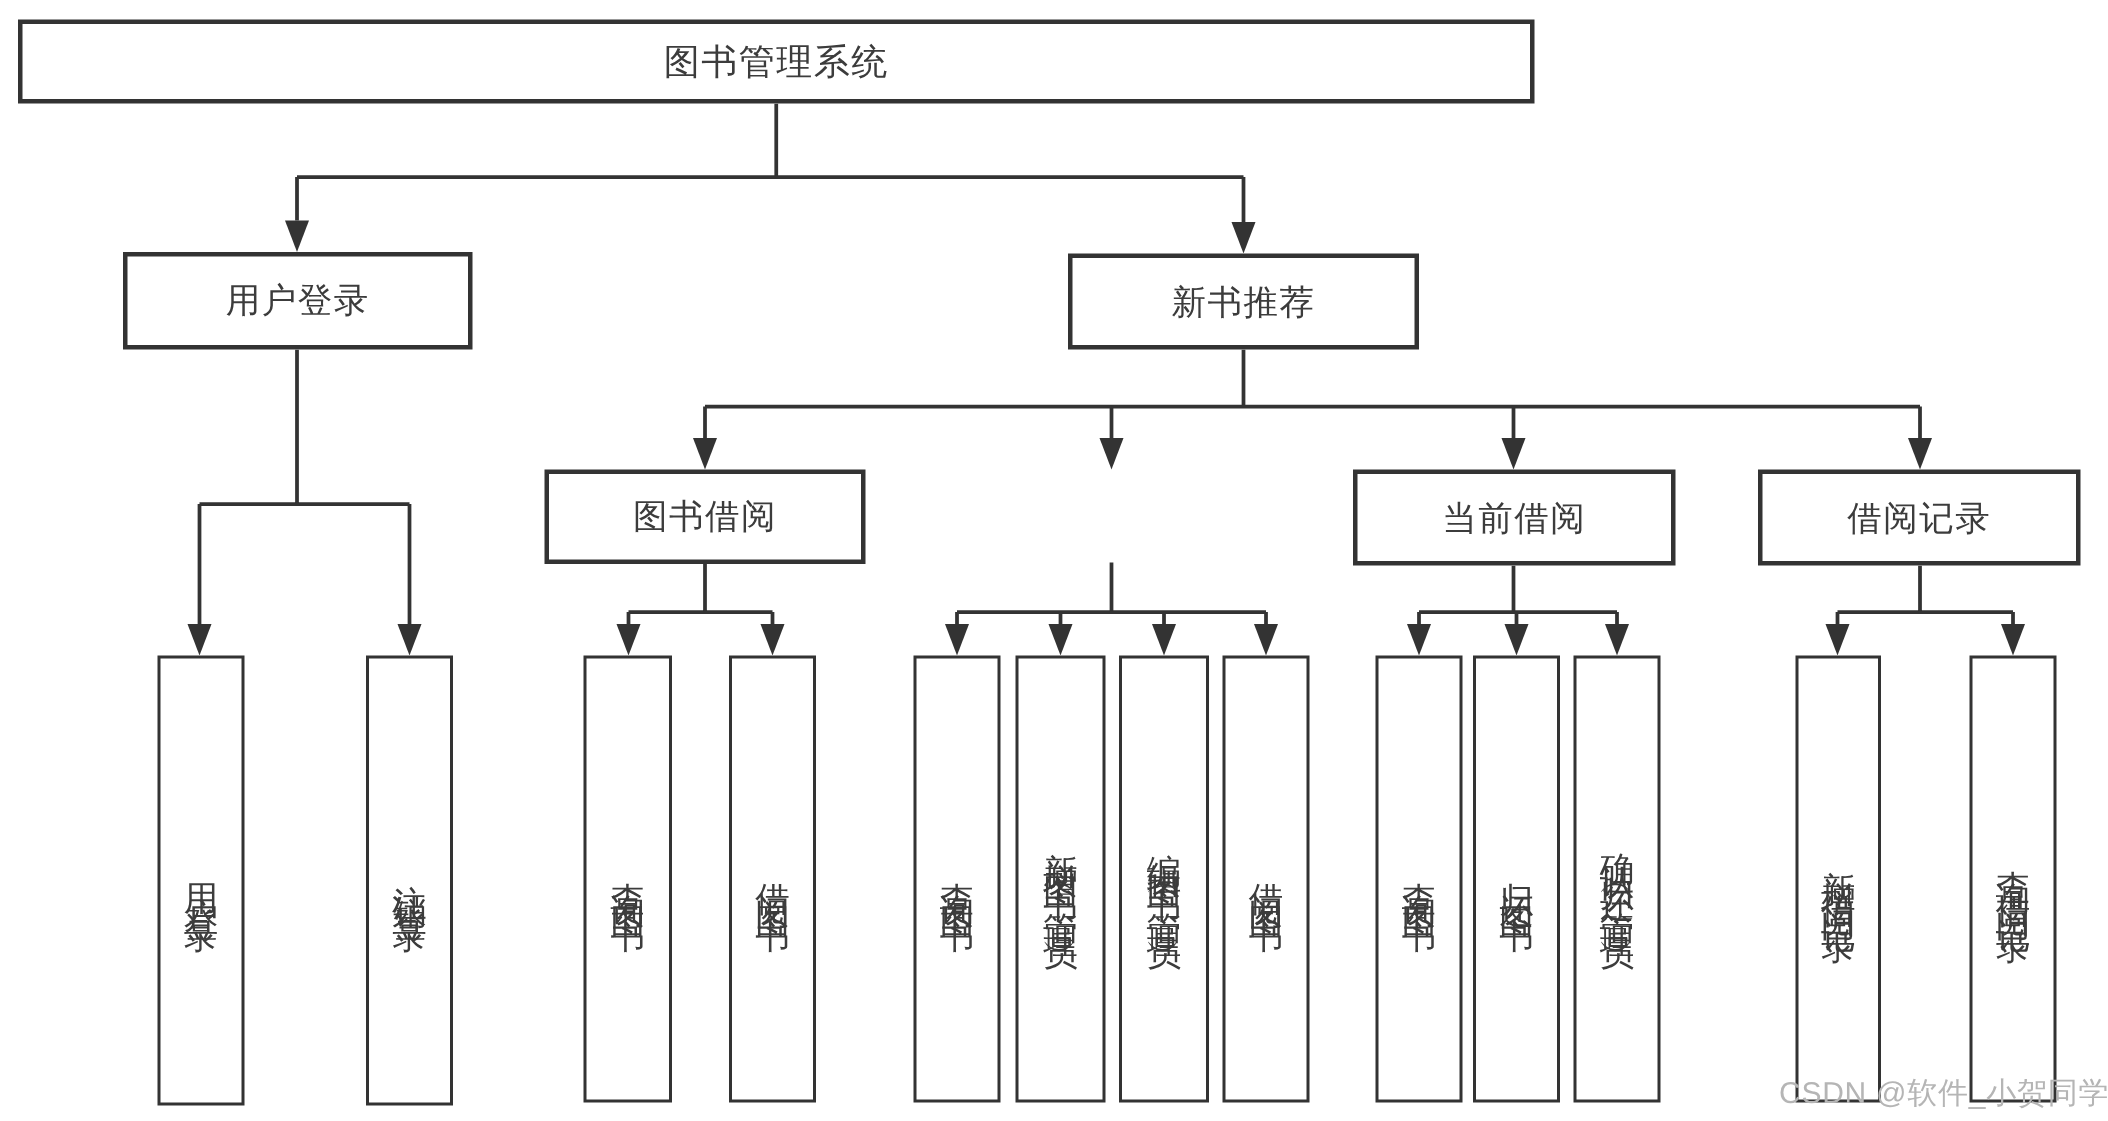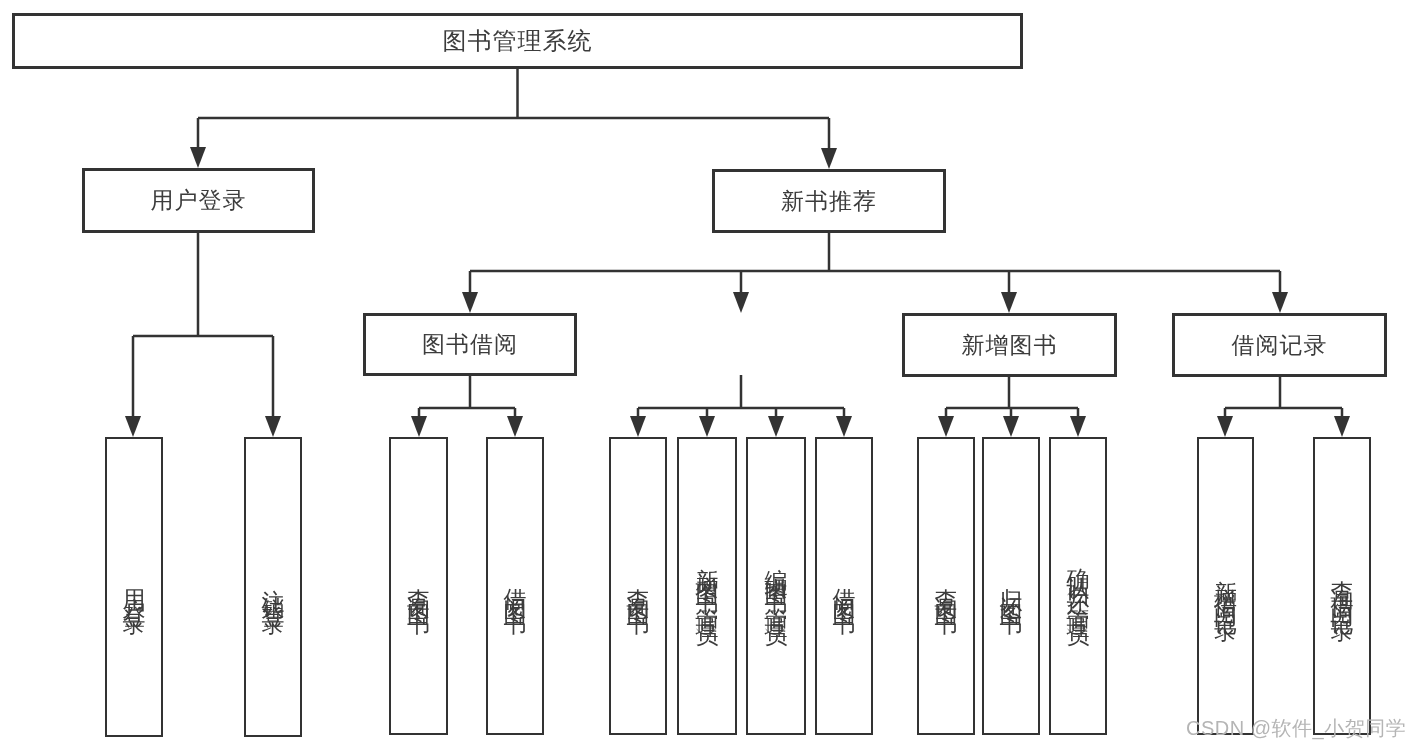--- a/index.html
+++ b/index.html
@@ -100,21 +100,21 @@
     <span>用户登录</span>
   </div>
   <div class="node h-node small" style="left:712px;top:169px;width:234px;height:64px;">
     <span>新书推荐</span>
   </div>
 
   <div class="node h-node small" style="left:363px;top:313px;width:214px;height:63px;">
     <span>图书借阅</span>
   </div>
   <div class="node h-node small" style="left:902px;top:313px;width:215px;height:64px;">
-    <span>新增图书</span>
+    <span>当前借阅</span>
   </div>
   <div class="node h-node small" style="left:1172px;top:313px;width:215px;height:64px;">
     <span>借阅记录</span>
   </div>
 
   <div class="node v-node" style="left:105px;top:437px;width:58px;height:300px;">
     <span class="vtext">用户登录</span>
   </div>
   <div class="node v-node" style="left:244px;top:437px;width:58px;height:300px;">
     <span class="vtext">注销登录</span>

